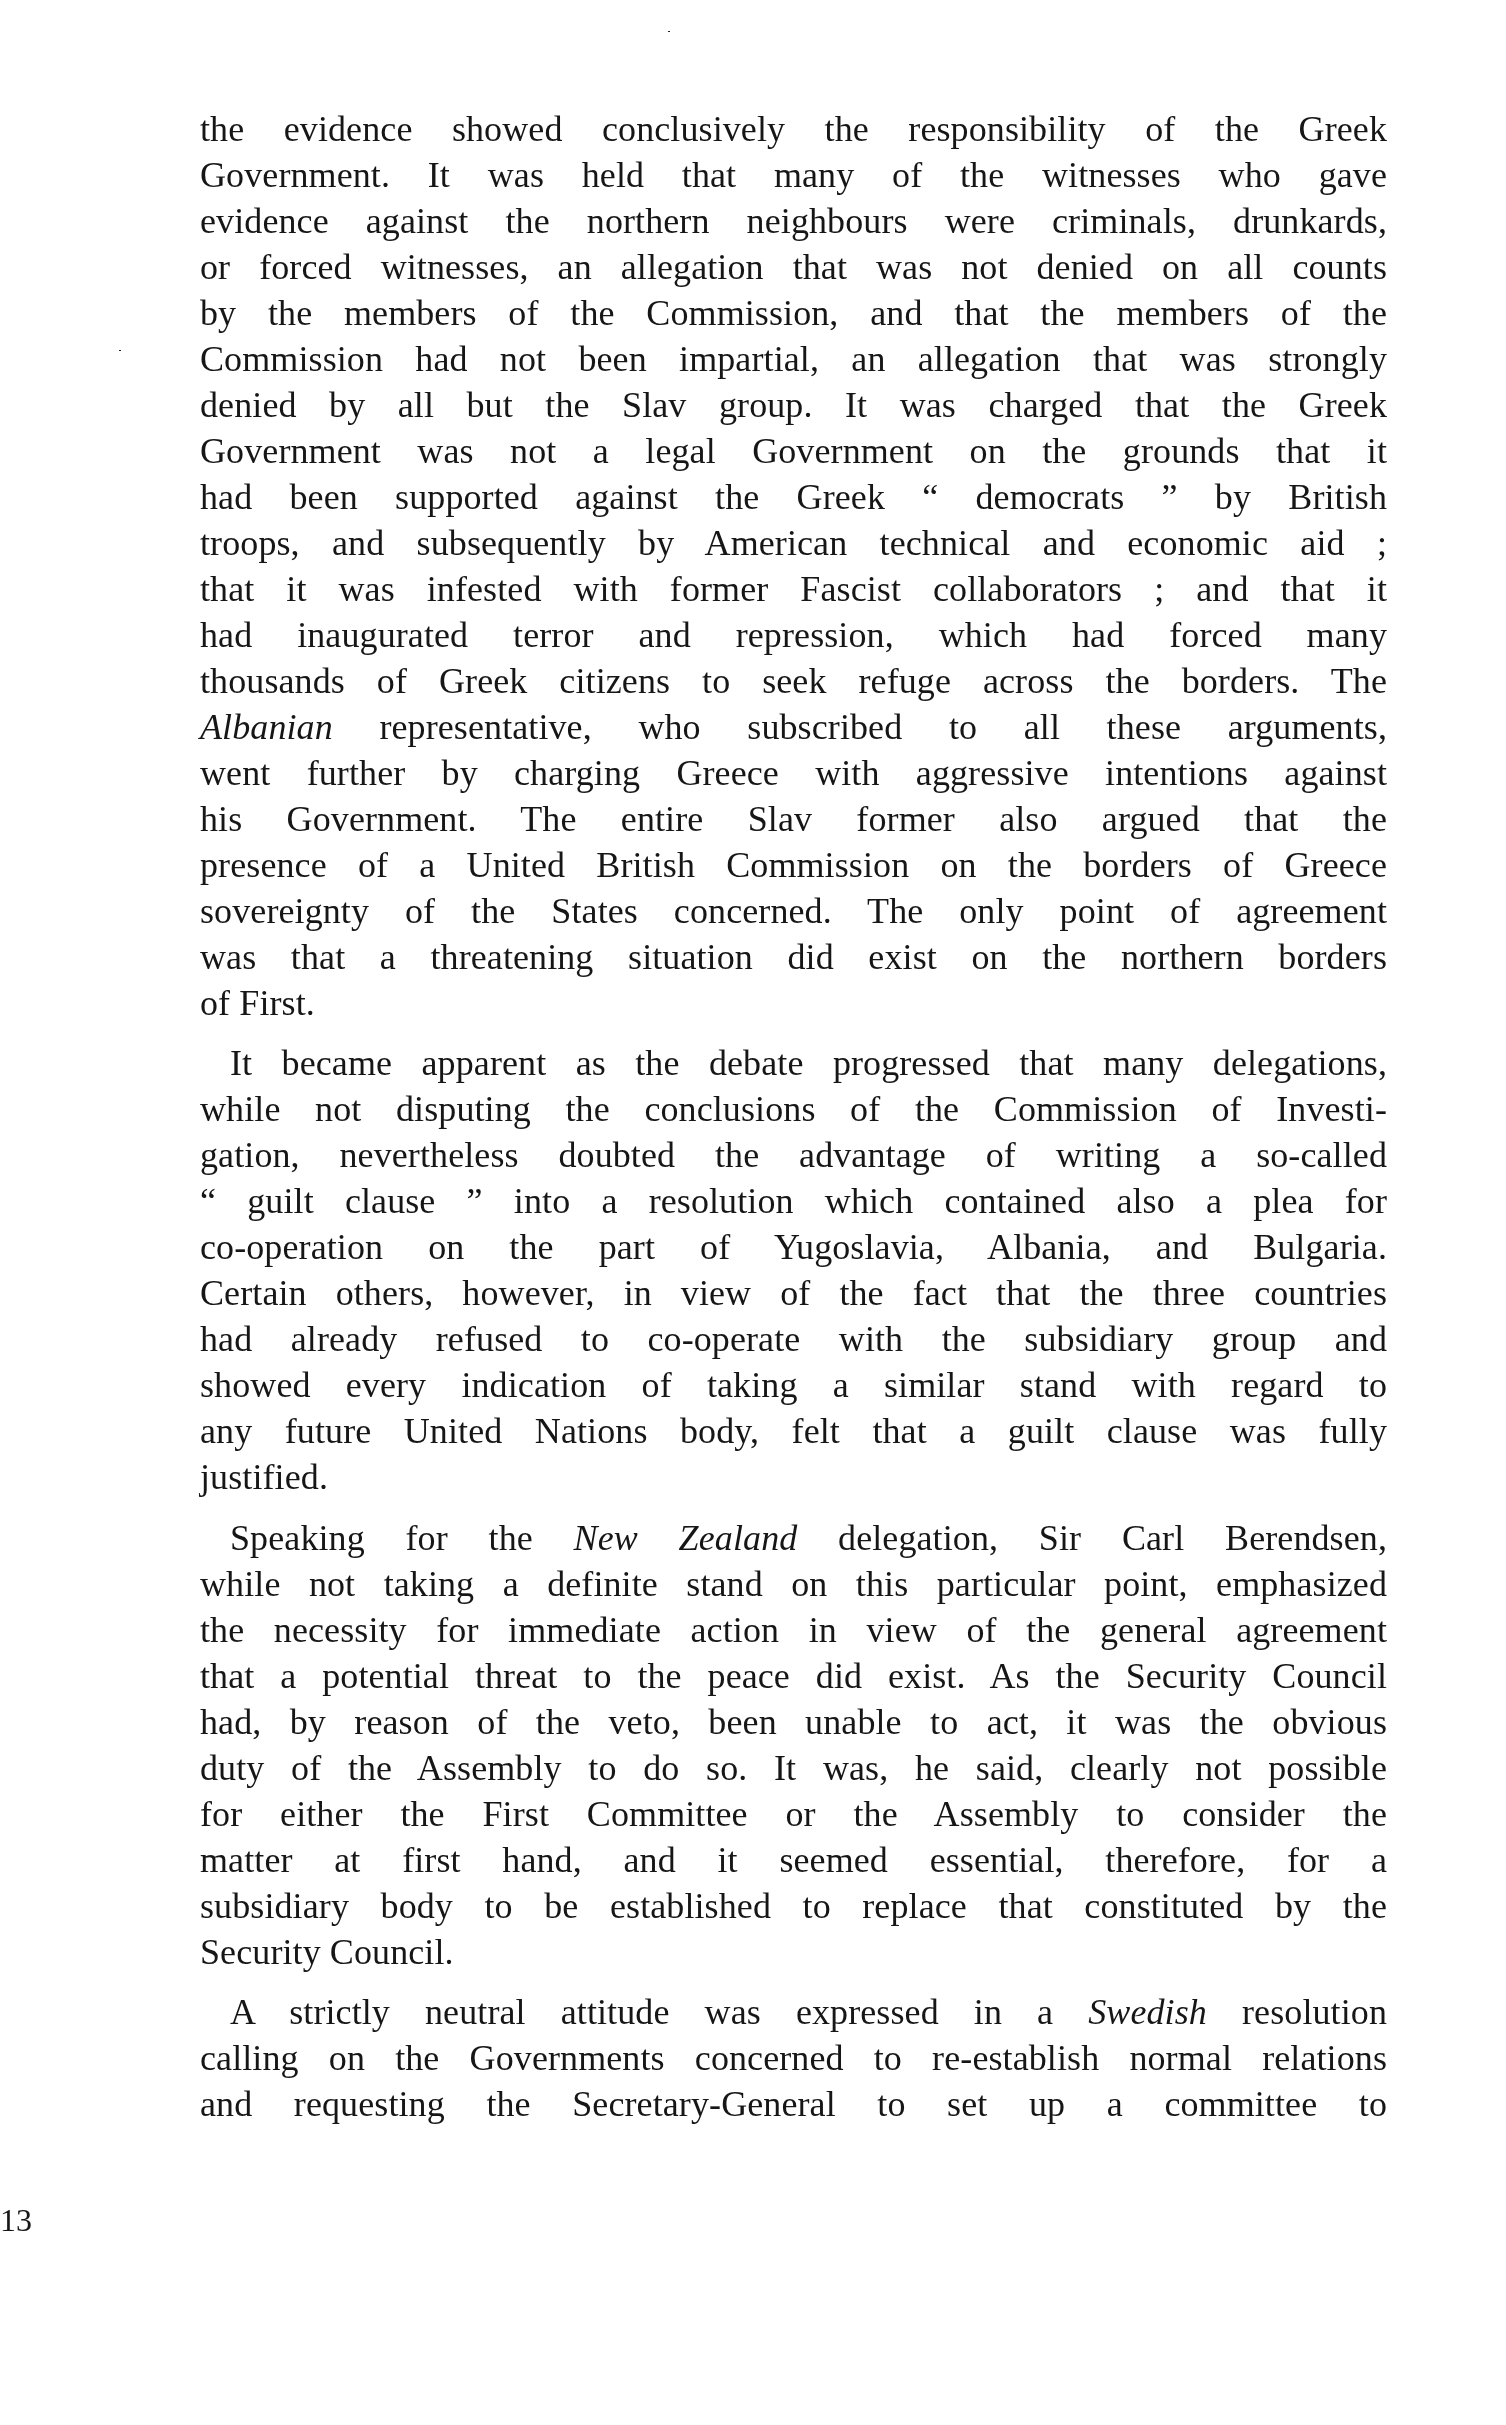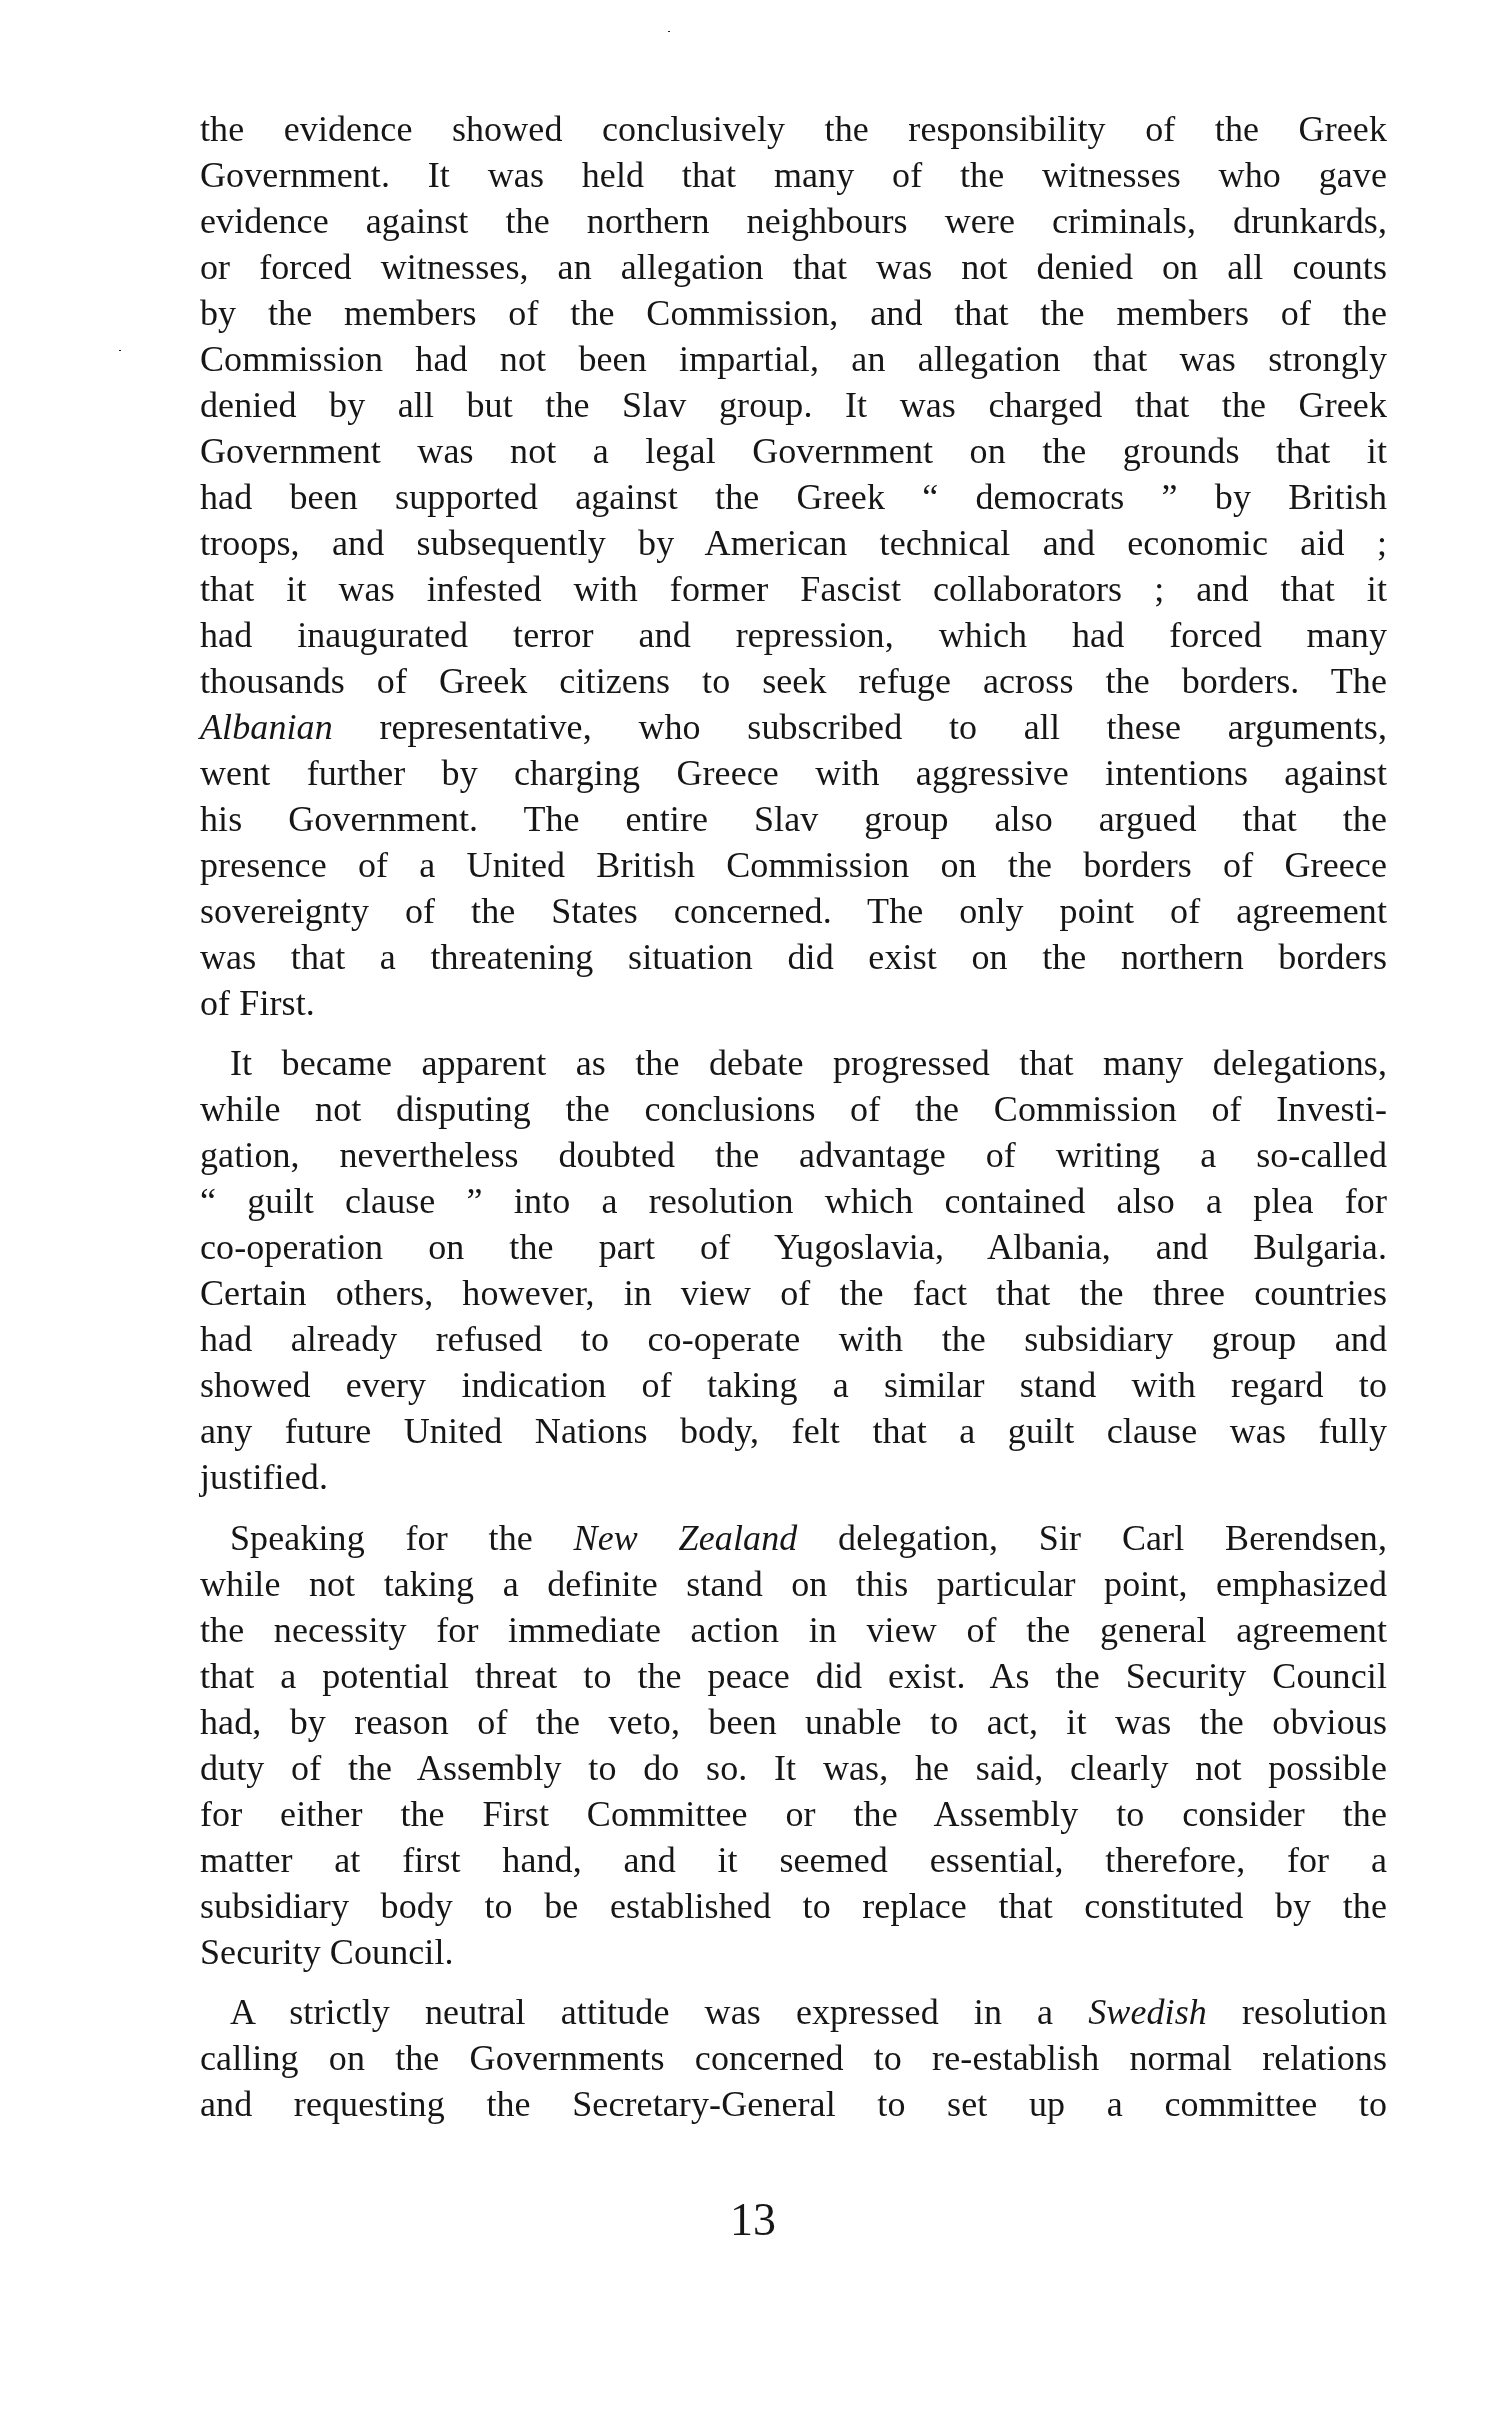--- a/index.html
+++ b/index.html
@@ -21,21 +21,21 @@
     white-space: nowrap;
     text-align: justify;
     text-align-last: justify;
     letter-spacing: 0.1px;
   }
   .line.last { text-align: left; text-align-last: left; }
   .line.indent { padding-left: 30px; }
   .it { font-style: italic; }
   .page-number {
     position: absolute; left: 0; width: 1506px; top: 2197px;
-    text-align: center; font-size: 46px; line-height: 46px;
+    font-size: 32px; line-height: 46px;
   }
   .speck { position: absolute; width: 2.1px; height: 1.4px; background: #222; }
 </style>
 </head>
 <body>
 
 <div class="page">
   <div class="speck" style="left:668px; top:31px;"></div>
   <div class="speck" style="left:119px; top:350px;"></div>
 
@@ -49,21 +49,21 @@
         <span class="line">Commission had not been impartial, an allegation that was strongly</span>
         <span class="line">denied by all but the Slav group. It was charged that the Greek</span>
         <span class="line">Government was not a legal Government on the grounds that it</span>
         <span class="line">had been supported against the Greek “ democrats ” by British</span>
         <span class="line">troops, and subsequently by American technical and economic aid ;</span>
         <span class="line">that it was infested with former Fascist collaborators ; and that it</span>
         <span class="line">had inaugurated terror and repression, which had forced many</span>
         <span class="line">thousands of Greek citizens to seek refuge across the borders. The</span>
         <span class="line"><span class="it">Albanian</span> representative, who subscribed to all these arguments,</span>
         <span class="line">went further by charging Greece with aggressive intentions against</span>
-        <span class="line">his Government. The entire Slav group also argued that the</span>
+        <span class="line">his Government. The entire Slav former also argued that the</span>
         <span class="line">presence of a United British Commission on the borders of Greece</span>
         <span class="line">sovereignty of the States concerned. The only point of agreement</span>
         <span class="line">was that a threatening situation did exist on the northern borders</span>
         <span class="line last">of First.</span>
       </div>
     <div class="para">
         <span class="line indent">It became apparent as the debate progressed that many delegations,</span>
         <span class="line">while not disputing the conclusions of the Commission of Investi-</span>
         <span class="line">gation, nevertheless doubted the advantage of writing a so-called</span>
         <span class="line">“ guilt clause ” into a resolution which contained also a plea for</span>

